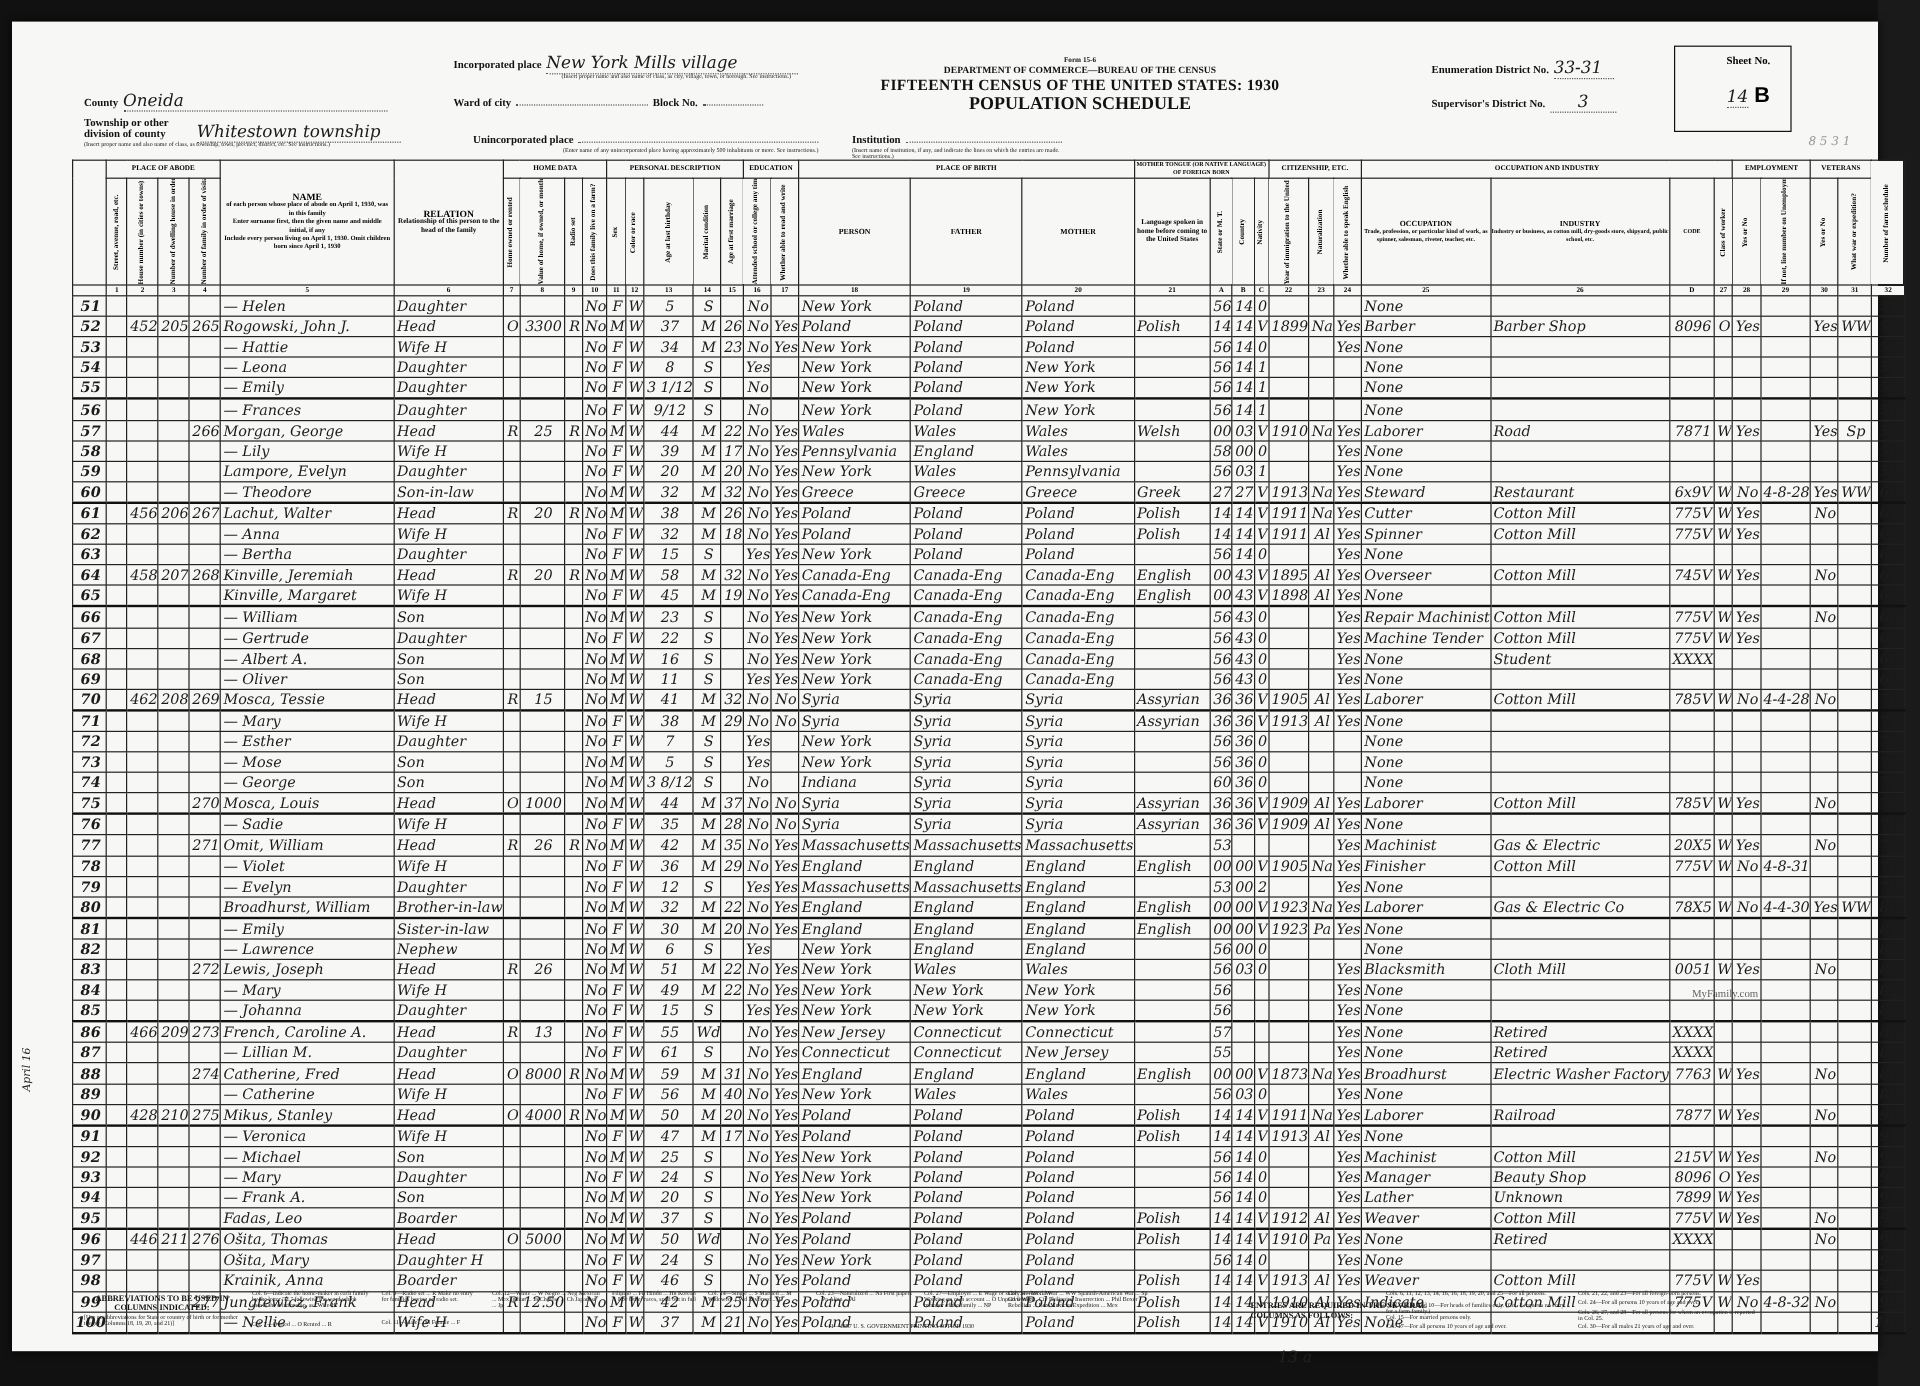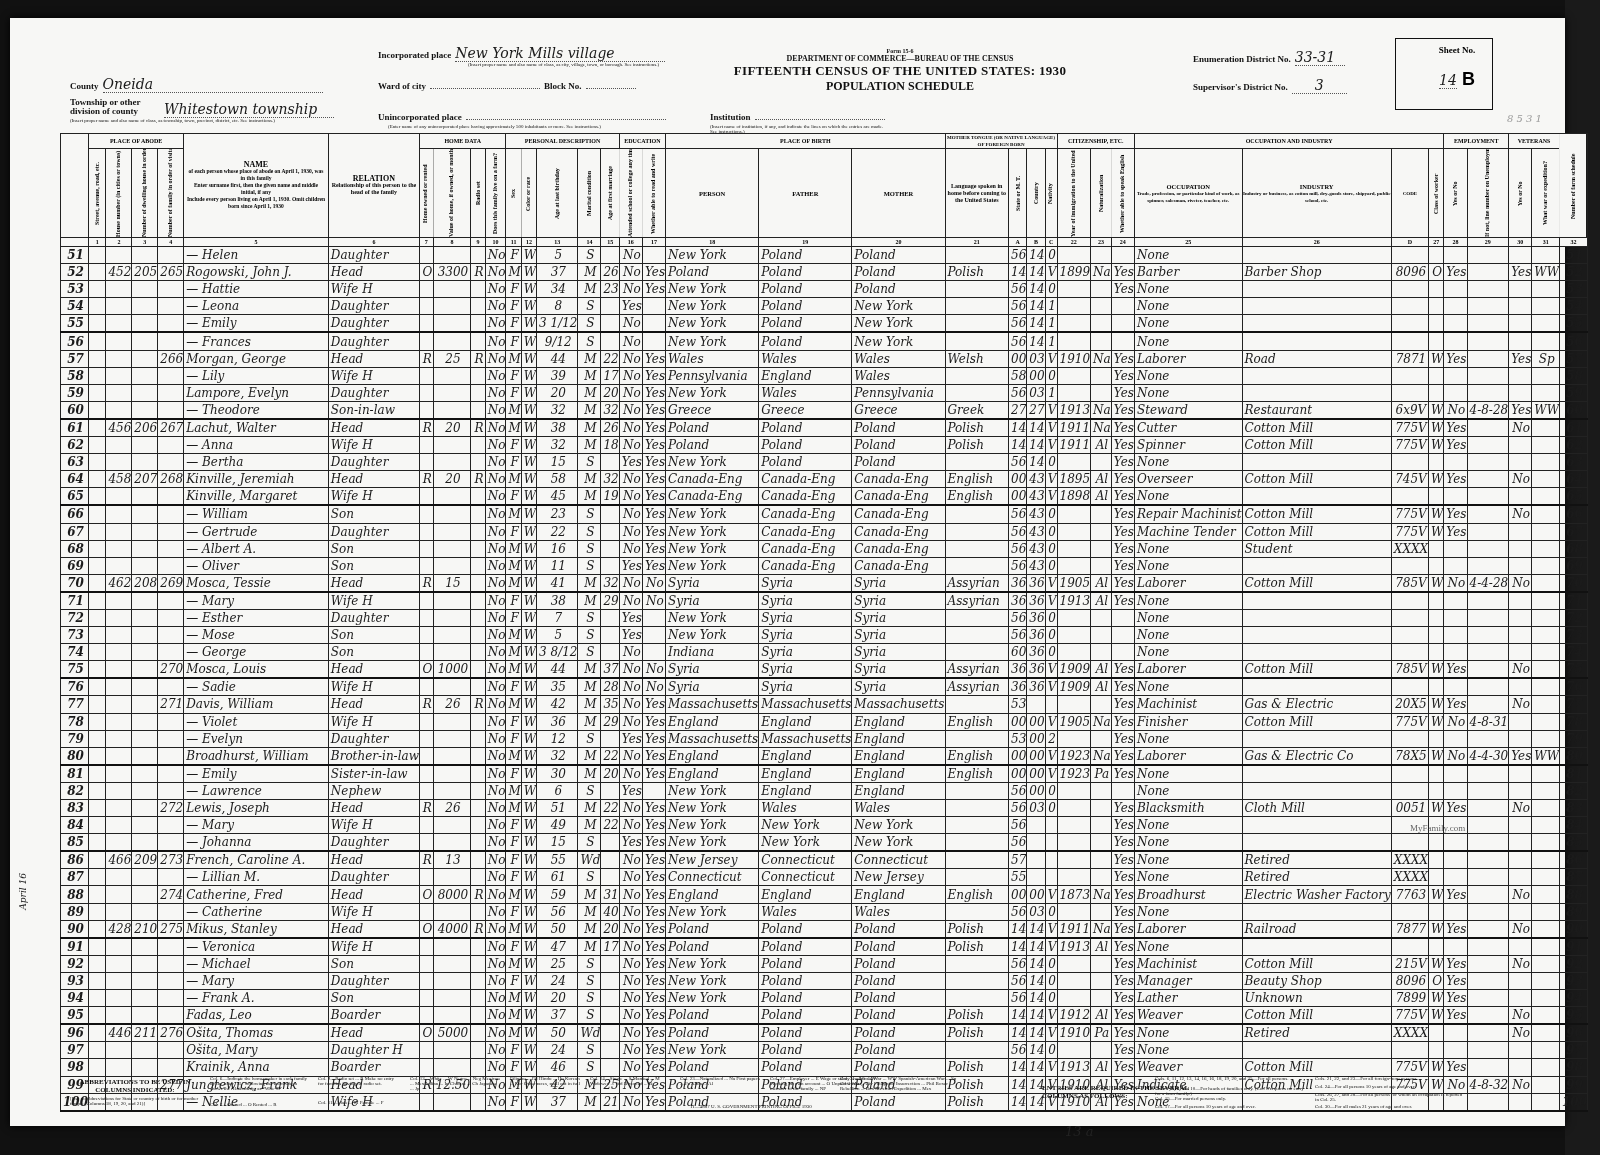--- a/index.html
+++ b/index.html
@@ -6,21 +6,21 @@
   body{width:1600px;height:1155px;background:#111;overflow:hidden;font-family:"DejaVu Serif",serif;}
   .sheet{position:absolute;left:10px;top:18px;width:1555px;height:1108px;background:#f7f7f5;box-shadow:0 0 8px #000;}
   .rightedge{position:absolute;left:1565px;top:0;width:35px;height:1155px;background:#1a1a1a;}
   .hdr{position:absolute;font-family:"Liberation Serif",serif;color:#111;}
   .lbl{font-weight:bold;font-size:9px;}
   .hand{font-family:"DejaVu Serif",serif;font-style:italic;color:#1a1a1a;font-size:14px;}
   .ul{border-bottom:1px dotted #555;display:inline-block;}
   .sub{font-size:5px;display:block;font-weight:normal;}
   .title1{font-size:8px;font-weight:bold;text-align:center;}
   .title2{font-size:13px;font-weight:bold;text-align:center;letter-spacing:.3px;}
-  .title3{font-size:12px;font-weight:bold;text-align:center;}
+  .title3{font-size:15px;font-weight:bold;text-align:center;}
   .sheetbox{position:absolute;left:1385px;top:20px;width:70px;height:70px;border:1.5px solid #111;padding-left:26px;}
   table.census{position:absolute;left:60px;top:133px;border-collapse:collapse;table-layout:fixed;font-family:"Liberation Serif",serif;}
   table.census td,table.census th{border:1px solid #222;padding:0;overflow:hidden;white-space:nowrap;}
   table.census th{font-size:6px;font-weight:bold;vertical-align:middle;text-align:center;line-height:7px;background:#f7f7f5;}
   th.grp{font-size:7.5px;height:12px;}
   th.vert{writing-mode:vertical-rl;transform:rotate(180deg);font-size:5px;height:88px;}
   th.colnum{font-size:5px;height:8px;}
   table.census td{height:16.1px;font-size:12px;font-style:italic;font-family:"DejaVu Serif",serif;color:#1b1b1b;padding-left:2px;}
   td.ln{font-style:normal;font-family:"Liberation Serif",serif;font-size:7px;font-weight:bold;text-align:center;padding:0;}
   td.sm{font-size:10px;text-align:center;padding:0;}
@@ -50,21 +50,21 @@
     <span class="lbl">Incorporated place</span>
     <span class="ul hand" style="width:210px;">New York Mills village</span>
     <span class="sub" style="padding-left:90px;">(Insert proper name and also name of class, as city, village, town, or borough. See instructions.)</span>
   </div>
   <div class="hdr" style="left:368px;top:57px;width:320px;">
     <span class="lbl">Ward of city</span>
     <span class="ul" style="width:110px;"></span>
     <span class="lbl">Block No.</span>
     <span class="ul" style="width:50px;"></span>
   </div>
-  <div class="hdr" style="left:368px;top:88px;width:320px;">
+  <div class="hdr" style="left:352px;top:88px;width:320px;text-align:right;">
     <span class="lbl">Unincorporated place</span>
     <span class="ul" style="width:200px;"></span>
     <span class="sub" style="padding-left:10px;">(Enter name of any unincorporated place having approximately 500 inhabitants or more. See instructions.)</span>
   </div>
 
   <div class="hdr" style="left:700px;top:30px;width:380px;">
     <div class="title1" style="font-size:6px;">Form 15-6</div>
     <div class="title1">DEPARTMENT OF COMMERCE—BUREAU OF THE CENSUS</div>
     <div class="title2">FIFTEENTH CENSUS OF THE UNITED STATES: 1930</div>
     <div class="title3">POPULATION SCHEDULE</div>
@@ -1282,21 +1282,21 @@
         <td class="sm"></td>
         <td class="sm"></td>
         <td class="ln">76</td>
       </tr>
       <tr>
         <td class="ln">77</td>
         <td class="sm"></td>
         <td class="sm"></td>
         <td class="sm"></td>
         <td class="sm">271</td>
-        <td>Davis, William</td>
+        <td>Omit, William</td>
         <td>Head</td>
         <td class="sm">R</td>
         <td class="sm">26</td>
         <td class="sm">R</td>
         <td class="sm">No</td>
         <td class="sm">M</td>
         <td class="sm">W</td>
         <td class="sm">42</td>
         <td class="sm">M</td>
         <td class="sm">35</td>

